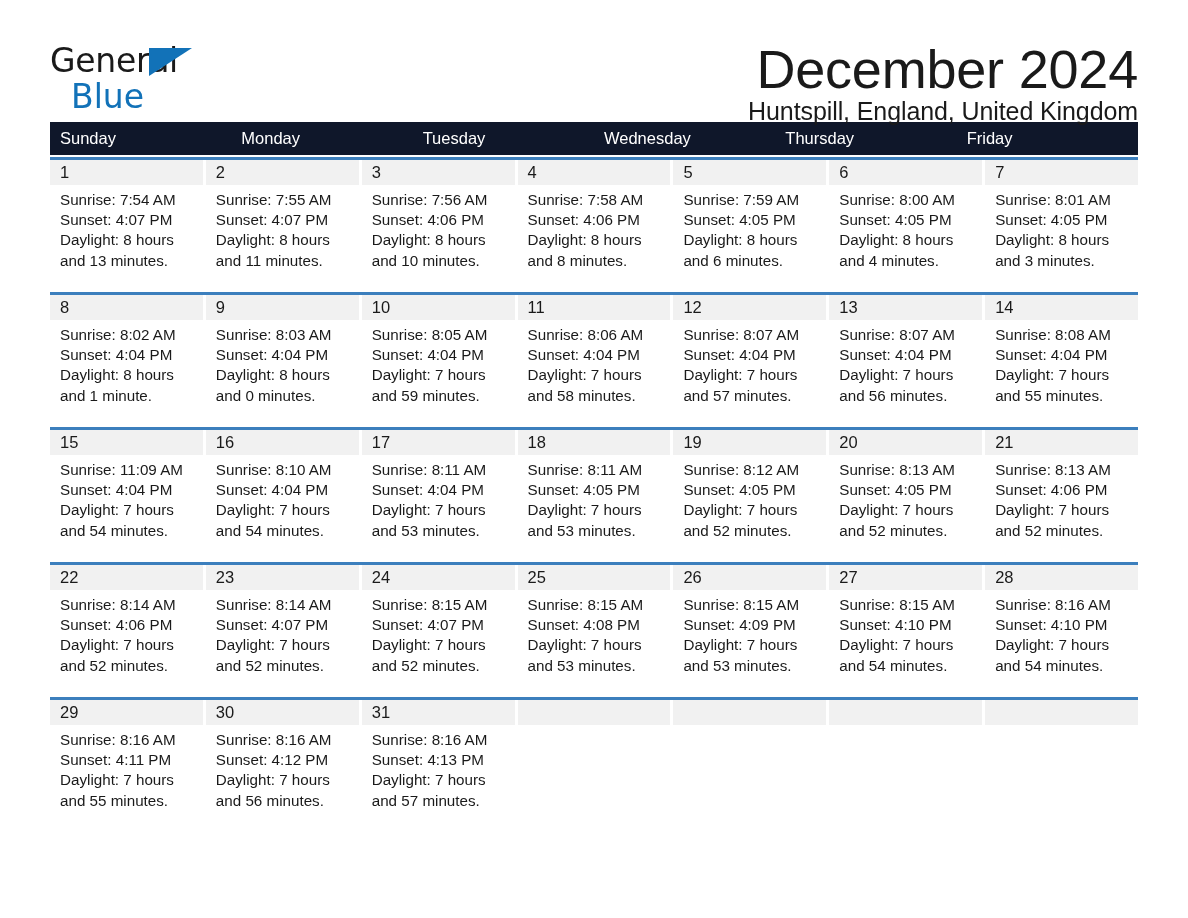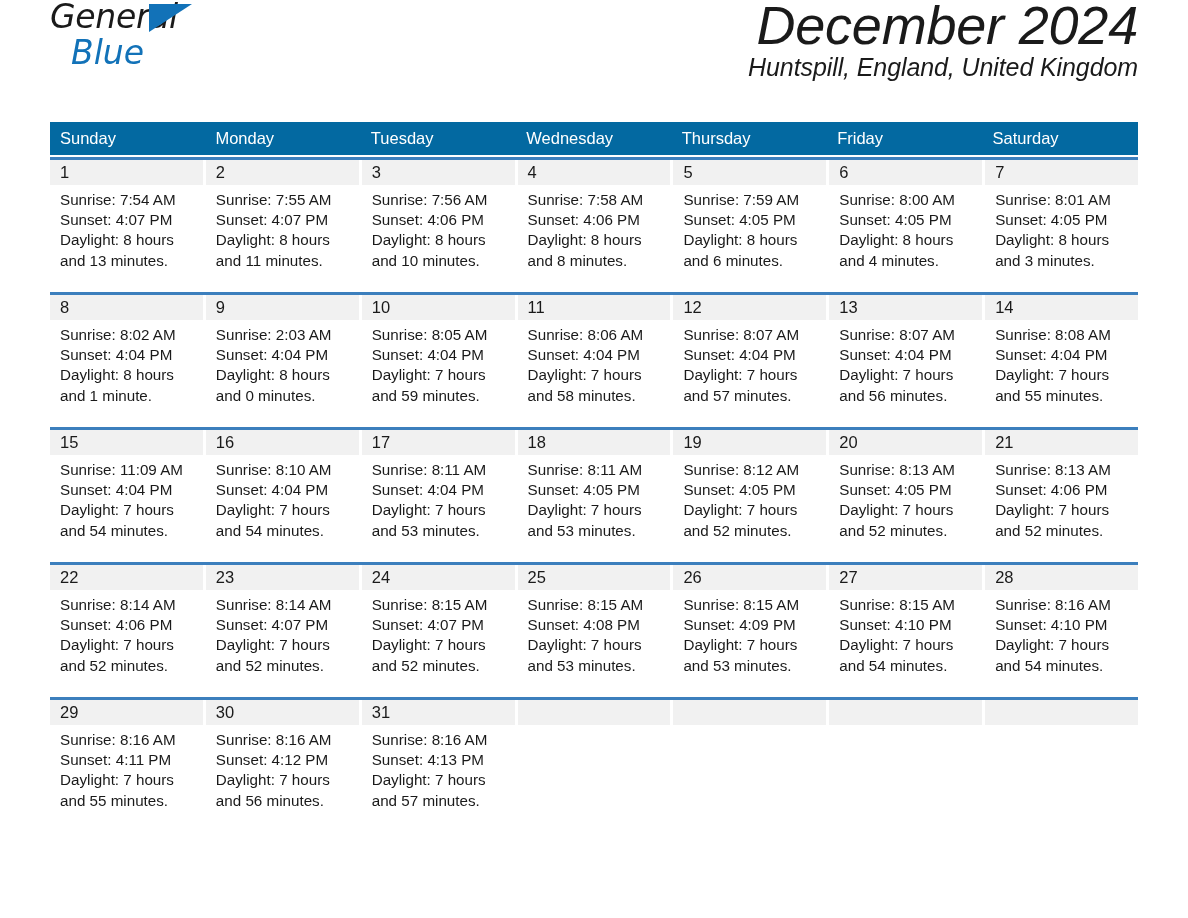--- a/index.html
+++ b/index.html
@@ -17,22 +17,22 @@
     position: relative;
     background: #ffffff;
     padding: 0 50px;
   }
 
   
   .header {
     display: flex;
     align-items: flex-start;
     justify-content: space-between;
+    padding-top: 44px;
     height: 112px;
-    font-style: italic;
   }
 
   .logo {
     position: relative;
     width: 150px;
     height: 70px;
     line-height: 1;
   }
   .logo-general {
     font-size: 33px;
@@ -76,22 +76,22 @@
     color: #1a1a1a;
     line-height: 34px;
     letter-spacing: -0.1px;
   }
 
   
   .calendar { width: 1088px; margin-top: 10px; }
 
   .weekday-row {
     display: grid;
-    grid-template-columns: repeat(7, 1fr);
-    background: #0369a1;
+    grid-template-columns: repeat(6, 1fr);
+    background: #0f172a;
     height: 33px;
   }
   .weekday {
     color: #ffffff;
     font-size: 16.5px;
     line-height: 33px;
     padding-left: 10px;
     white-space: nowrap;
   }
 
@@ -228,21 +228,21 @@
           <div class="cell-lines">
             <div>Sunrise: 8:02 AM</div>
             <div>Sunset: 4:04 PM</div>
             <div>Daylight: 8 hours</div>
             <div>and 1 minute.</div>
           </div>
         </div>
       <div class="cell">
           <div class="daynum-band"><span class="daynum">9</span></div>
           <div class="cell-lines">
-            <div>Sunrise: 2:03 AM</div>
+            <div>Sunrise: 8:03 AM</div>
             <div>Sunset: 4:04 PM</div>
             <div>Daylight: 8 hours</div>
             <div>and 0 minutes.</div>
           </div>
         </div>
       <div class="cell">
           <div class="daynum-band"><span class="daynum">10</span></div>
           <div class="cell-lines">
             <div>Sunrise: 8:05 AM</div>
             <div>Sunset: 4:04 PM</div>

